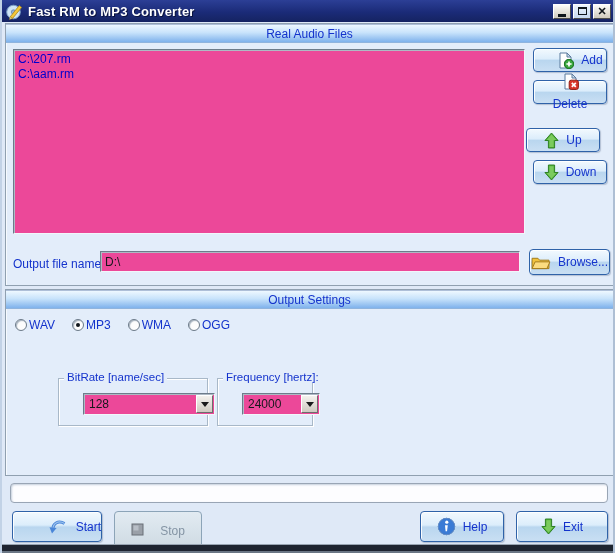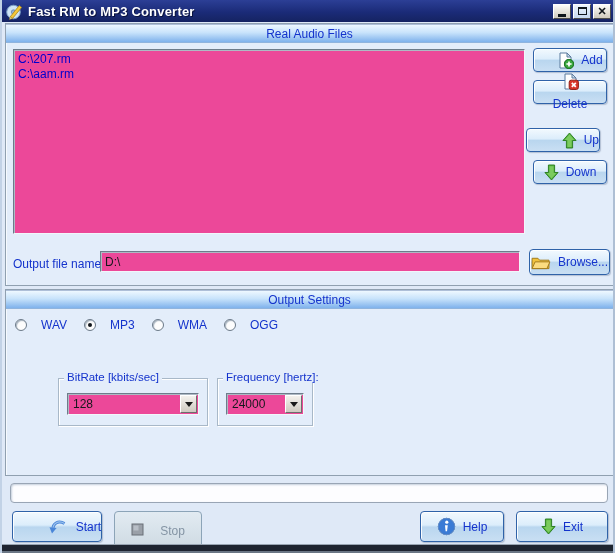--- a/index.html
+++ b/index.html
@@ -59,56 +59,56 @@
   .blue-btn{
     position:absolute;border:1px solid #2f62a8;border-radius:4px;cursor:pointer;
     background:linear-gradient(180deg,#f2f9fe 0%,#dcedfb 45%,#b9d6ef 52%,#c9dff3 100%);
     box-shadow:inset 1px 1px 0 rgba(255,255,255,.9), 1px 1px 1px rgba(90,110,140,.35);
     color:#1433cc;font-size:12px;
     display:flex;align-items:center;justify-content:center;gap:7px;
   }
   .blue-btn .ico{display:flex;align-items:center;}
   .btn-add{left:527px;top:24px;width:74px;height:24px;padding-left:20px;}
   .btn-delete{left:527px;top:56px;width:74px;height:24px;flex-direction:column;}
-  .btn-up{left:520px;top:104px;width:74px;height:24px;justify-content:flex-end;}
+  .btn-up{left:520px;top:104px;width:74px;height:24px;}
   .btn-down{left:527px;top:136px;width:74px;height:24px;}
   .btn-browse{left:523px;top:225px;width:81px;height:26px;}
   .btn-start{left:10px;top:511px;width:90px;height:31px;justify-content:flex-end;}
   .btn-help{left:418px;top:511px;width:84px;height:31px;}
   .btn-exit{left:514px;top:511px;width:92px;height:31px;}
   .btn-stop{
     position:absolute;left:112px;top:511px;width:88px;height:40px;
     border:1px solid #8ca4b8;border-radius:4px;
     background:linear-gradient(180deg,#e2ebf2 0%,#cdd9e2 100%);
     color:#8494a4;font-size:12px;
     display:flex;align-items:center;justify-content:center;gap:16px;cursor:default;
   }
   
   .radio-row{position:absolute;left:9px;top:28px;display:flex;gap:17px;align-items:center;}
-  .radio{display:flex;align-items:center;gap:14px;cursor:pointer;}
+  .radio{display:flex;align-items:center;gap:2px;cursor:pointer;}
   .radio-circle{
     width:12px;height:12px;border-radius:50%;background:#fdfdfd;position:relative;
     border:1px solid #6b7a89;box-shadow:inset 1px 1px 1px #a8b4c0;
   }
   .radio.checked .radio-circle::after{
     content:"";position:absolute;left:3px;top:3px;width:4px;height:4px;border-radius:50%;background:#10161c;
   }
   .radio-label{color:#1433cc;font-size:12px;}
   
   .groupbox{
     position:absolute;border:1px solid #a8b8c8;
     box-shadow:1px 1px 0 #ffffff, inset 1px 1px 0 #ffffff;
   }
   .gb-bitrate{left:52px;top:88px;width:150px;height:48px;}
   .gb-freq{left:211px;top:88px;width:96px;height:48px;}
   .gb-label{
     position:absolute;top:-8px;left:5px;background:#e3edfa;padding:0 3px;
     color:#1433cc;font-size:11.5px;white-space:nowrap;
   }
-  .combo{position:absolute;left:8px;top:14px;height:22px;display:flex;padding:1px;}
+  .combo{position:absolute;left:24px;top:14px;height:22px;display:flex;padding:1px;}
   .combo-bitrate{width:132px;}
   .combo-freq{width:78px;}
   .combo-text{flex:1;padding:2px 4px;font-size:12px;color:#16181c;overflow:hidden;white-space:nowrap;}
   .combo-btn{
     width:17px;flex:0 0 auto;cursor:pointer;
     background:linear-gradient(180deg,#f4f2ee,#cfcac0);
     border:1px solid;border-color:#ffffff #6d6d6d #6d6d6d #ffffff;
     display:flex;align-items:center;justify-content:center;
   }
   .combo-arrow{width:0;height:0;border:4px solid transparent;border-top:5px solid #1a1a1a;margin-top:5px;}
@@ -232,21 +232,21 @@
         <span class="radio-circle"></span>
         <span class="radio-label">WMA</span>
       </div>
       <div class="radio">
         <span class="radio-circle"></span>
         <span class="radio-label">OGG</span>
       </div>
     </div>
 
     <div class="groupbox gb-bitrate">
-      <span class="gb-label">BitRate [kbits/sec]</span>
+      <span class="gb-label">BitRate [name/sec]</span>
       <div class="combo combo-bitrate sunken">
         <div class="combo-text">128</div>
         <div class="combo-btn">
           <div class="combo-arrow"></div>
         </div>
       </div>
     </div>
 
     <div class="groupbox gb-freq">
       <span class="gb-label">Frequency [hertz]:</span>

